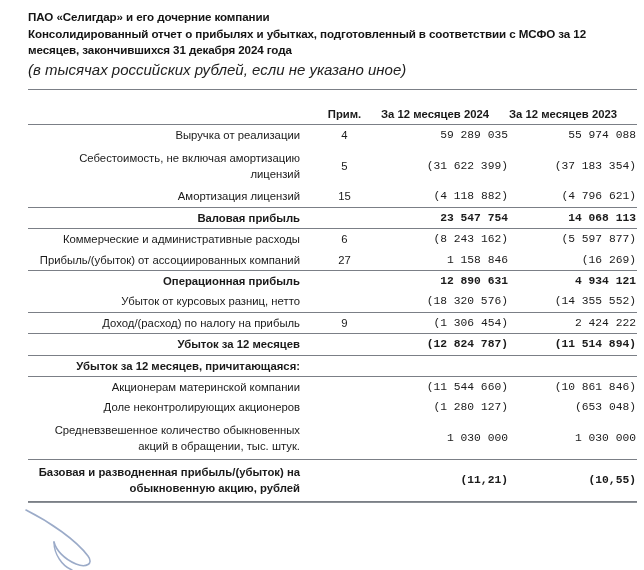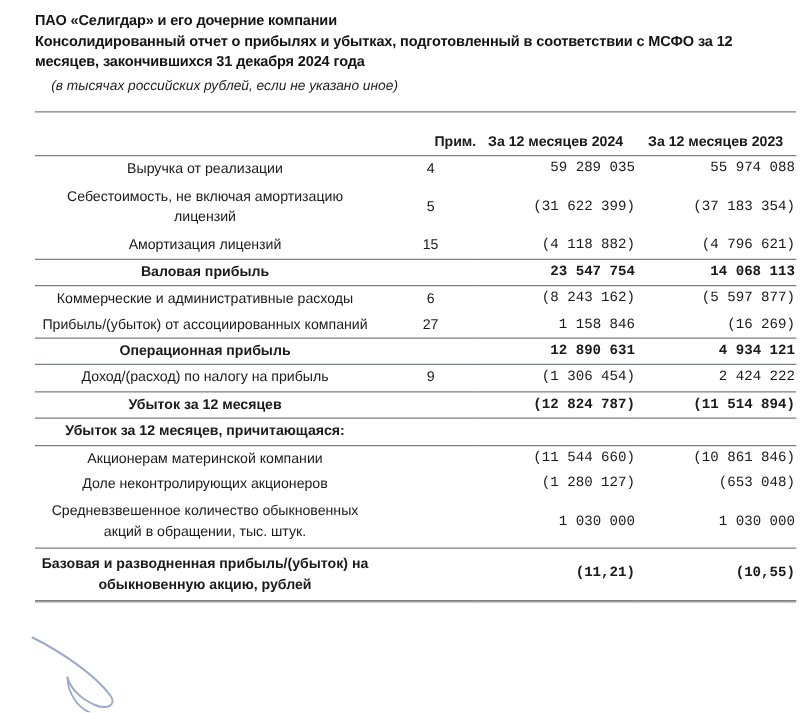--- a/index.html
+++ b/index.html
@@ -29,27 +29,26 @@
     padding-top: 9px;
   }
   .title-line {
     font-size: 11.6px;
     font-weight: bold;
     line-height: 16.6px;
     letter-spacing: -0.1px;
     color: #141414;
   }
   .title-sub {
-    font-size: 11px;
+    font-size: 15px;
     font-style: italic;
     font-weight: normal;
     line-height: 17px;
     padding-top: 2px;
     color: #1e1e1e;
-    margin-left: 13px;
   }
 
   
   .statement {
     width: 609px;
     border-collapse: collapse;
     margin-top: 14px;
     table-layout: fixed;
   }
   .statement col.c-label { width: 280px; }
@@ -66,25 +65,25 @@
     border: 0;
   }
 
   thead th {
     font-weight: bold;
     font-size: 11.4px;
     padding-bottom: 4px;
     white-space: nowrap;
   }
   th.h-label { text-align: left; }
-  th.h-note  { text-align: right; }
-  th.h-year  { text-align: center; padding-right: 1px; }
+  th.h-note  { text-align: center; }
+  th.h-year  { text-align: left; padding-right: 1px; }
 
   td.label {
-    text-align: center;
+    text-align: right;
     padding-right: 8px;
     color: #1a1a1a;
   }
   td.note {
     text-align: center;
     color: #1a1a1a;
   }
   td.num {
     text-align: right;
     padding-right: 1px;
@@ -194,20 +193,26 @@
           <td class="note">27</td>
           <td class="num">1 158 846</td>
           <td class="num">(16 269)</td>
         </tr>
         <tr class="subtotal rule-top">
           <td class="label">Операционная прибыль</td>
           <td class="note"></td>
           <td class="num">12 890 631</td>
           <td class="num">4 934 121</td>
         </tr>
+        <tr>
+          <td class="label">Убыток от курсовых разниц, нетто</td>
+          <td class="note"></td>
+          <td class="num">(18 320 576)</td>
+          <td class="num">(14 355 552)</td>
+        </tr>
         <tr class="rule-top">
           <td class="label">Доход/(расход) по налогу на прибыль</td>
           <td class="note">9</td>
           <td class="num">(1 306 454)</td>
           <td class="num">2 424 222</td>
         </tr>
         <tr class="subtotal rule-top">
           <td class="label">Убыток за 12 месяцев</td>
           <td class="note"></td>
           <td class="num">(12 824 787)</td>

